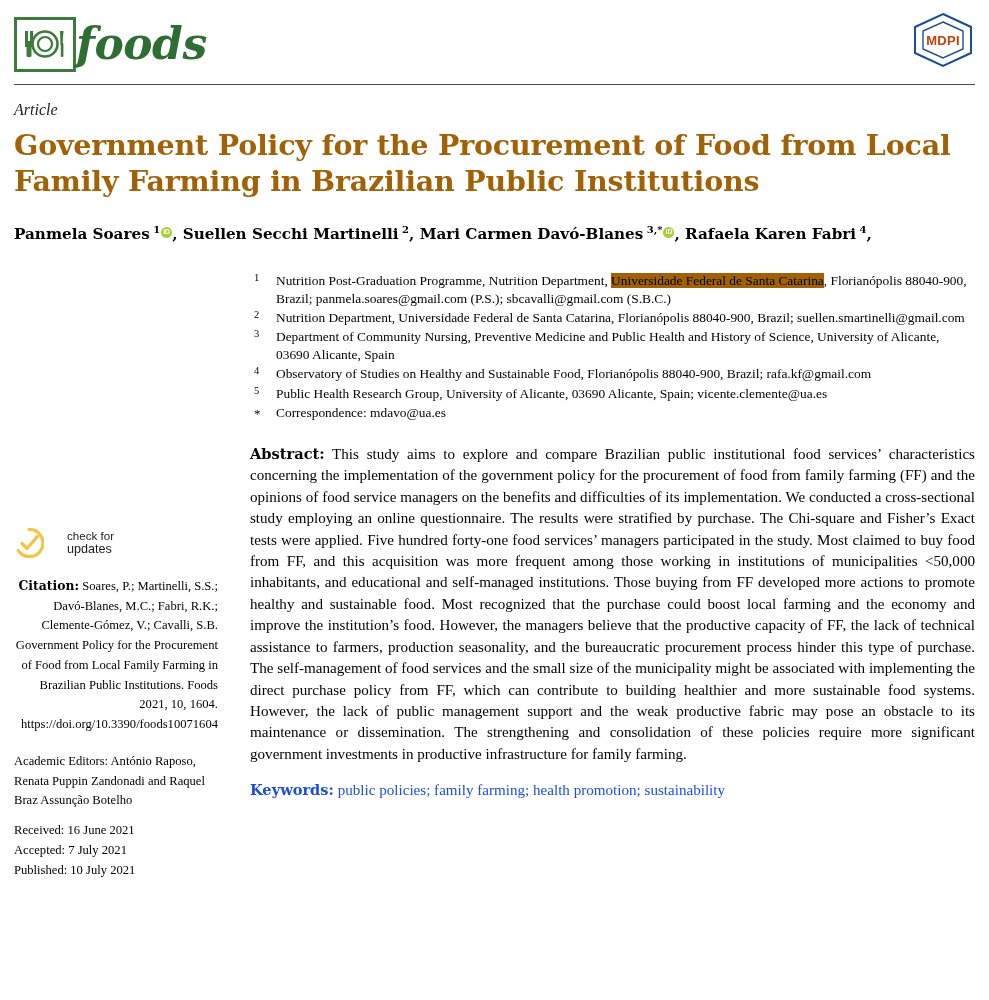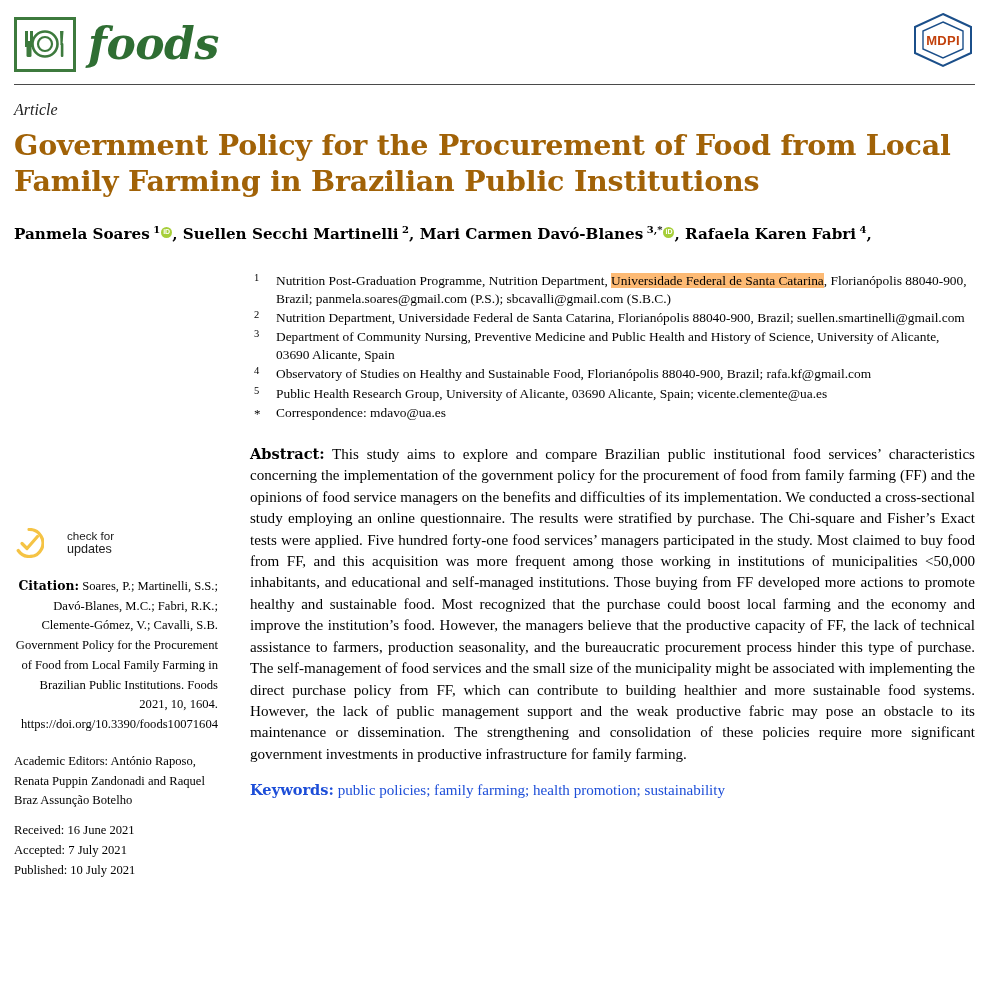--- a/index.html
+++ b/index.html
@@ -28,21 +28,21 @@
     position: relative;
     height: 80px;
     margin: 0 14px;
     display: flex;
     align-items: center;
     justify-content: space-between;
   }
   .journal-brand {
     display: flex;
     align-items: center;
-    gap: 12px;
+    gap: 0;
     padding-top: 8px;
   }
   .logo-box {
     width: 62px;
     height: 55px;
     border: 3px solid #3d7a3d;
     box-sizing: border-box;
     display: flex;
     align-items: center;
     justify-content: center;
@@ -173,21 +173,21 @@
     vertical-align: super;
     position: relative;
     top: -1px;
   }
   .affil-marker.star {
     font-size: 13px;
     top: 1px;
   }
   .affil-text { flex: 1 1 auto; }
   .hl {
-    background: #fdba74;
+    background: #a16207;
     margin-top: 24px;
   }
 
   
   .abstract {
     margin-top: 22px;
     font-family: "Liberation Serif", serif;
     font-size: 15.1px;
     line-height: 1.42;
     text-align: justify;

